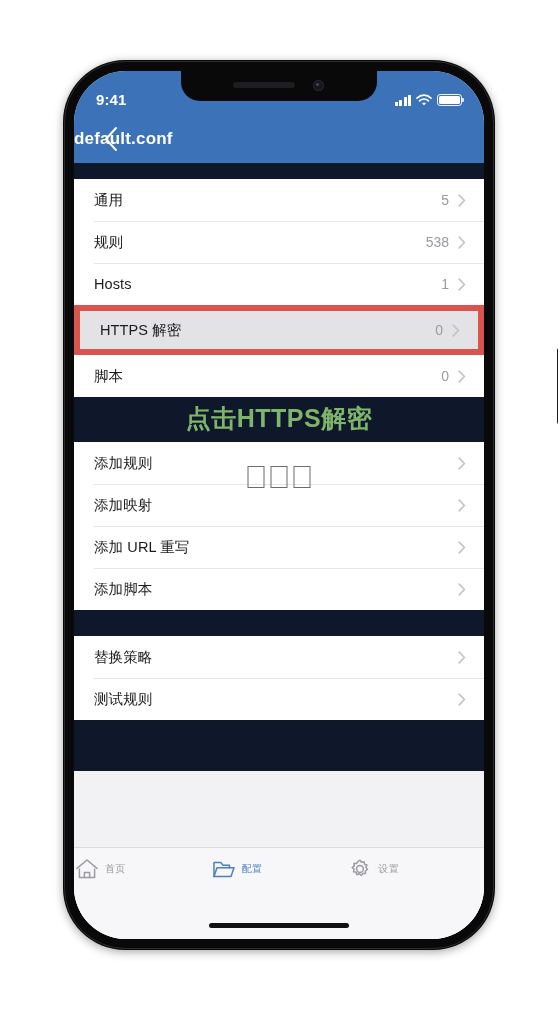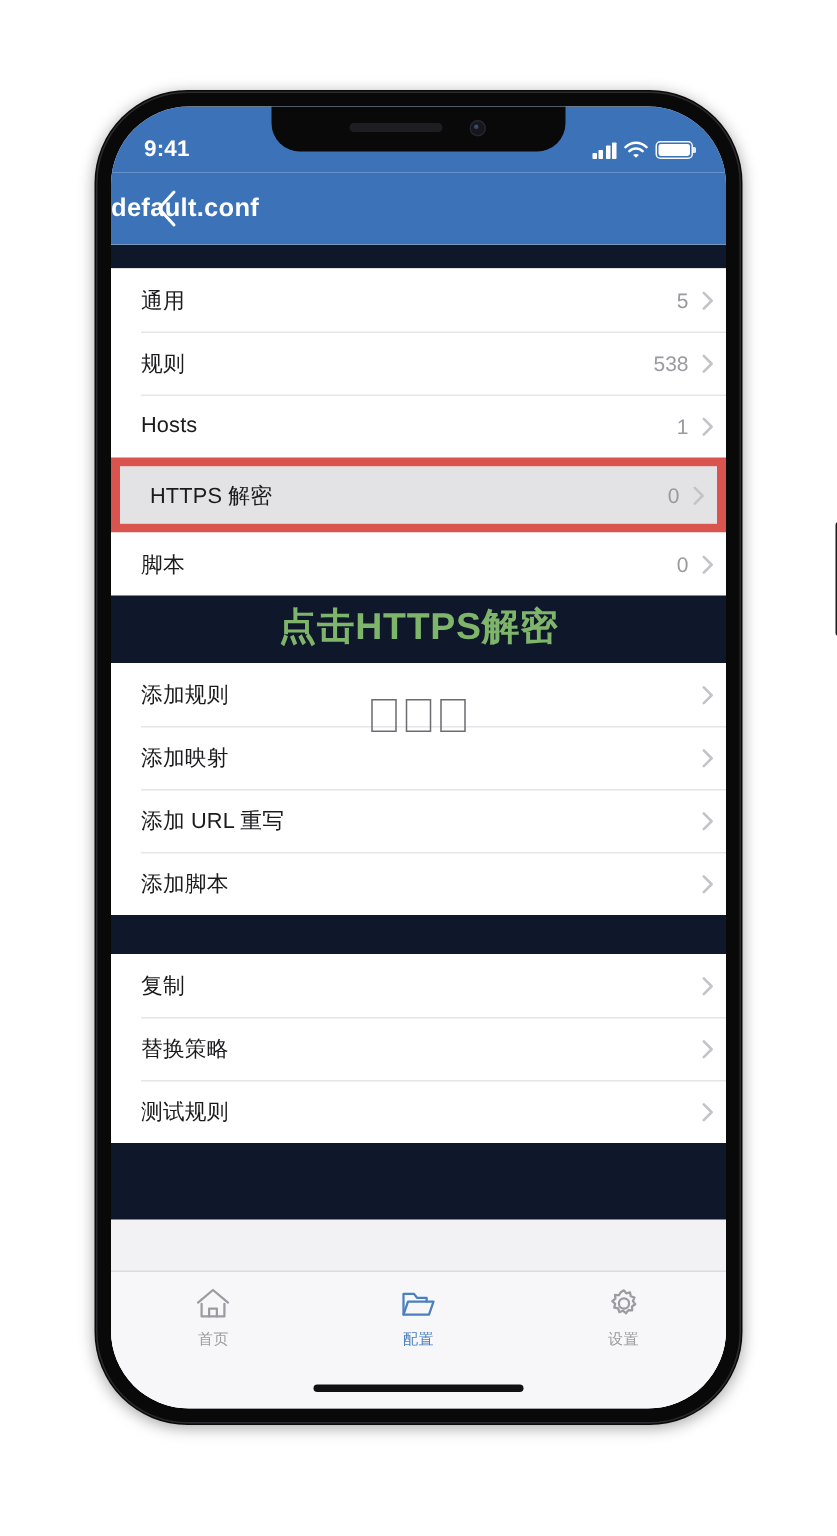--- a/index.html
+++ b/index.html
@@ -199,21 +199,21 @@
   .gap.g2 { height: 45px; position: relative; }
   .gap.g3 { height: 26px; }
   .gap.g4 { height: 51px; }
 
   .section { background: #ffffff; }
   .row {
     position: relative;
     height: 42px;
     display: flex;
     align-items: center;
-    padding: 0 8px 0 20px;
+    padding: 0 18px 0 20px;
     box-sizing: border-box;
     background: #ffffff;
     cursor: pointer;
   }
   .row + .row::before {
     content: "";
     position: absolute;
     left: 20px; right: 0; top: 0;
     height: 1px;
     background: #e6e6ea;
@@ -294,21 +294,21 @@
     border-top: 1px solid #dcdce0;
     display: flex;
     align-items: flex-start;
     padding-top: 9px;
     box-sizing: border-box;
     z-index: 20;
   }
   .tab {
     flex: 1;
     display: flex;
-    flex-direction: column;
+    flex-direction: row;
     align-items: center;
     gap: 5px;
     cursor: pointer;
   }
   .tab-icon { width: 26px; height: 24px; display: block; }
   .tab-icon path, .tab-icon polyline, .tab-icon circle, .tab-icon line {
     fill: none;
     stroke: #9b9ba2;
     stroke-width: 1.5;
     stroke-linecap: round;
@@ -469,26 +469,20 @@
           <svg class="chev" viewBox="0 0 8 13">
               <path d="M1.2 1.2L6.4 6.5 1.2 11.8"></path>
             </svg>
         </div>
       </div>
 
       <div class="gap g3"></div>
 
       <div class="section">
 
-        <div class="row">
-          <span class="row-label">复制</span>
-          <svg class="chev" viewBox="0 0 8 13">
-              <path d="M1.2 1.2L6.4 6.5 1.2 11.8"></path>
-            </svg>
-        </div>
 
         <div class="row">
           <span class="row-label">替换策略</span>
           <svg class="chev" viewBox="0 0 8 13">
               <path d="M1.2 1.2L6.4 6.5 1.2 11.8"></path>
             </svg>
         </div>
 
         <div class="row">
           <span class="row-label">测试规则</span>

